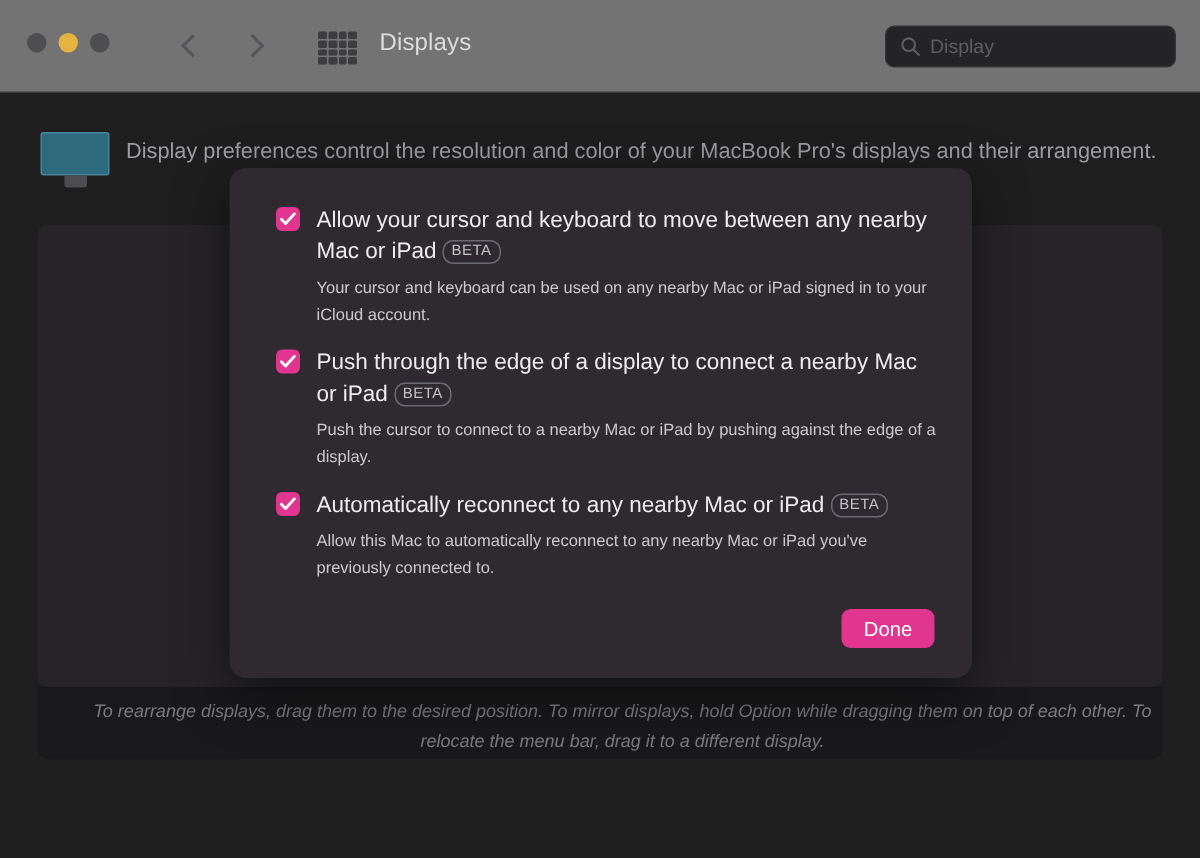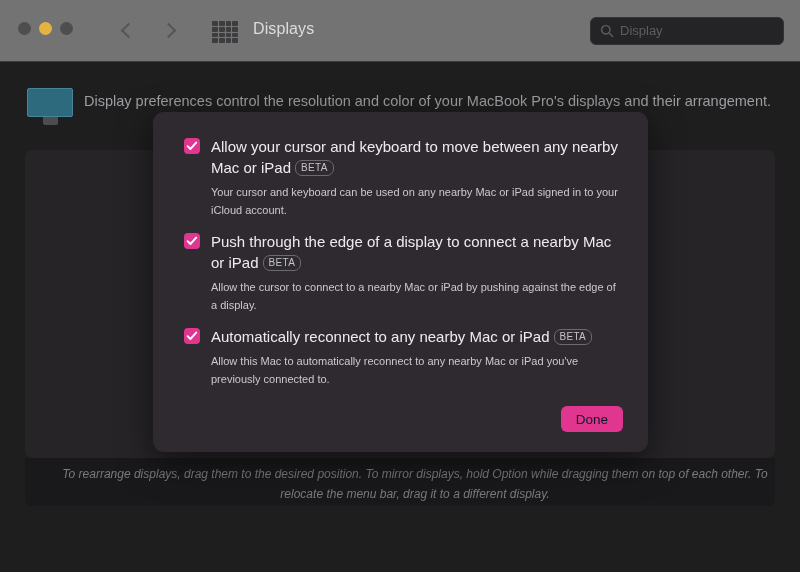--- a/index.html
+++ b/index.html
@@ -239,21 +239,21 @@
     color: #cacace;
   }
 
   .done-btn {
     position: absolute;
     right: 25px; bottom: 20px;
     width: 62px; height: 26px;
     background: #e0368f;
     border: none;
     border-radius: 6px;
-    color: #0f172a;
+    color: #ffffff;
     font-size: 13.5px;
     font-family: "Liberation Sans", sans-serif;
     cursor: pointer;
   }
 </style>
 </head>
 <body>
 
 <div id="app">
 
@@ -333,21 +333,21 @@
 
     <div class="opt" id="opt-1">
       <span class="checkbox">
         <svg viewBox="0 0 12 12">
           <path d="M1.6 6.2 L4.4 9 L10.2 2.6" fill="none" stroke-width="1.9" stroke-linecap="round" stroke-linejoin="round"></path>
         </svg>
       </span>
       <div class="opt-title">
         <span>Push through the edge of a display to connect a nearby Mac or iPad</span><span class="beta">BETA</span>
       </div>
-      <div class="opt-desc">Allow the cursor to connect to a nearby Mac or iPad by pushing against the edge of a display.</div>
+      <div class="opt-desc">Push the cursor to connect to a nearby Mac or iPad by pushing against the edge of a display.</div>
     </div>
 
     <div class="opt" id="opt-2">
       <span class="checkbox">
         <svg viewBox="0 0 12 12">
           <path d="M1.6 6.2 L4.4 9 L10.2 2.6" fill="none" stroke-width="1.9" stroke-linecap="round" stroke-linejoin="round"></path>
         </svg>
       </span>
       <div class="opt-title">
         <span>Automatically reconnect to any nearby Mac or iPad</span><span class="beta">BETA</span>

